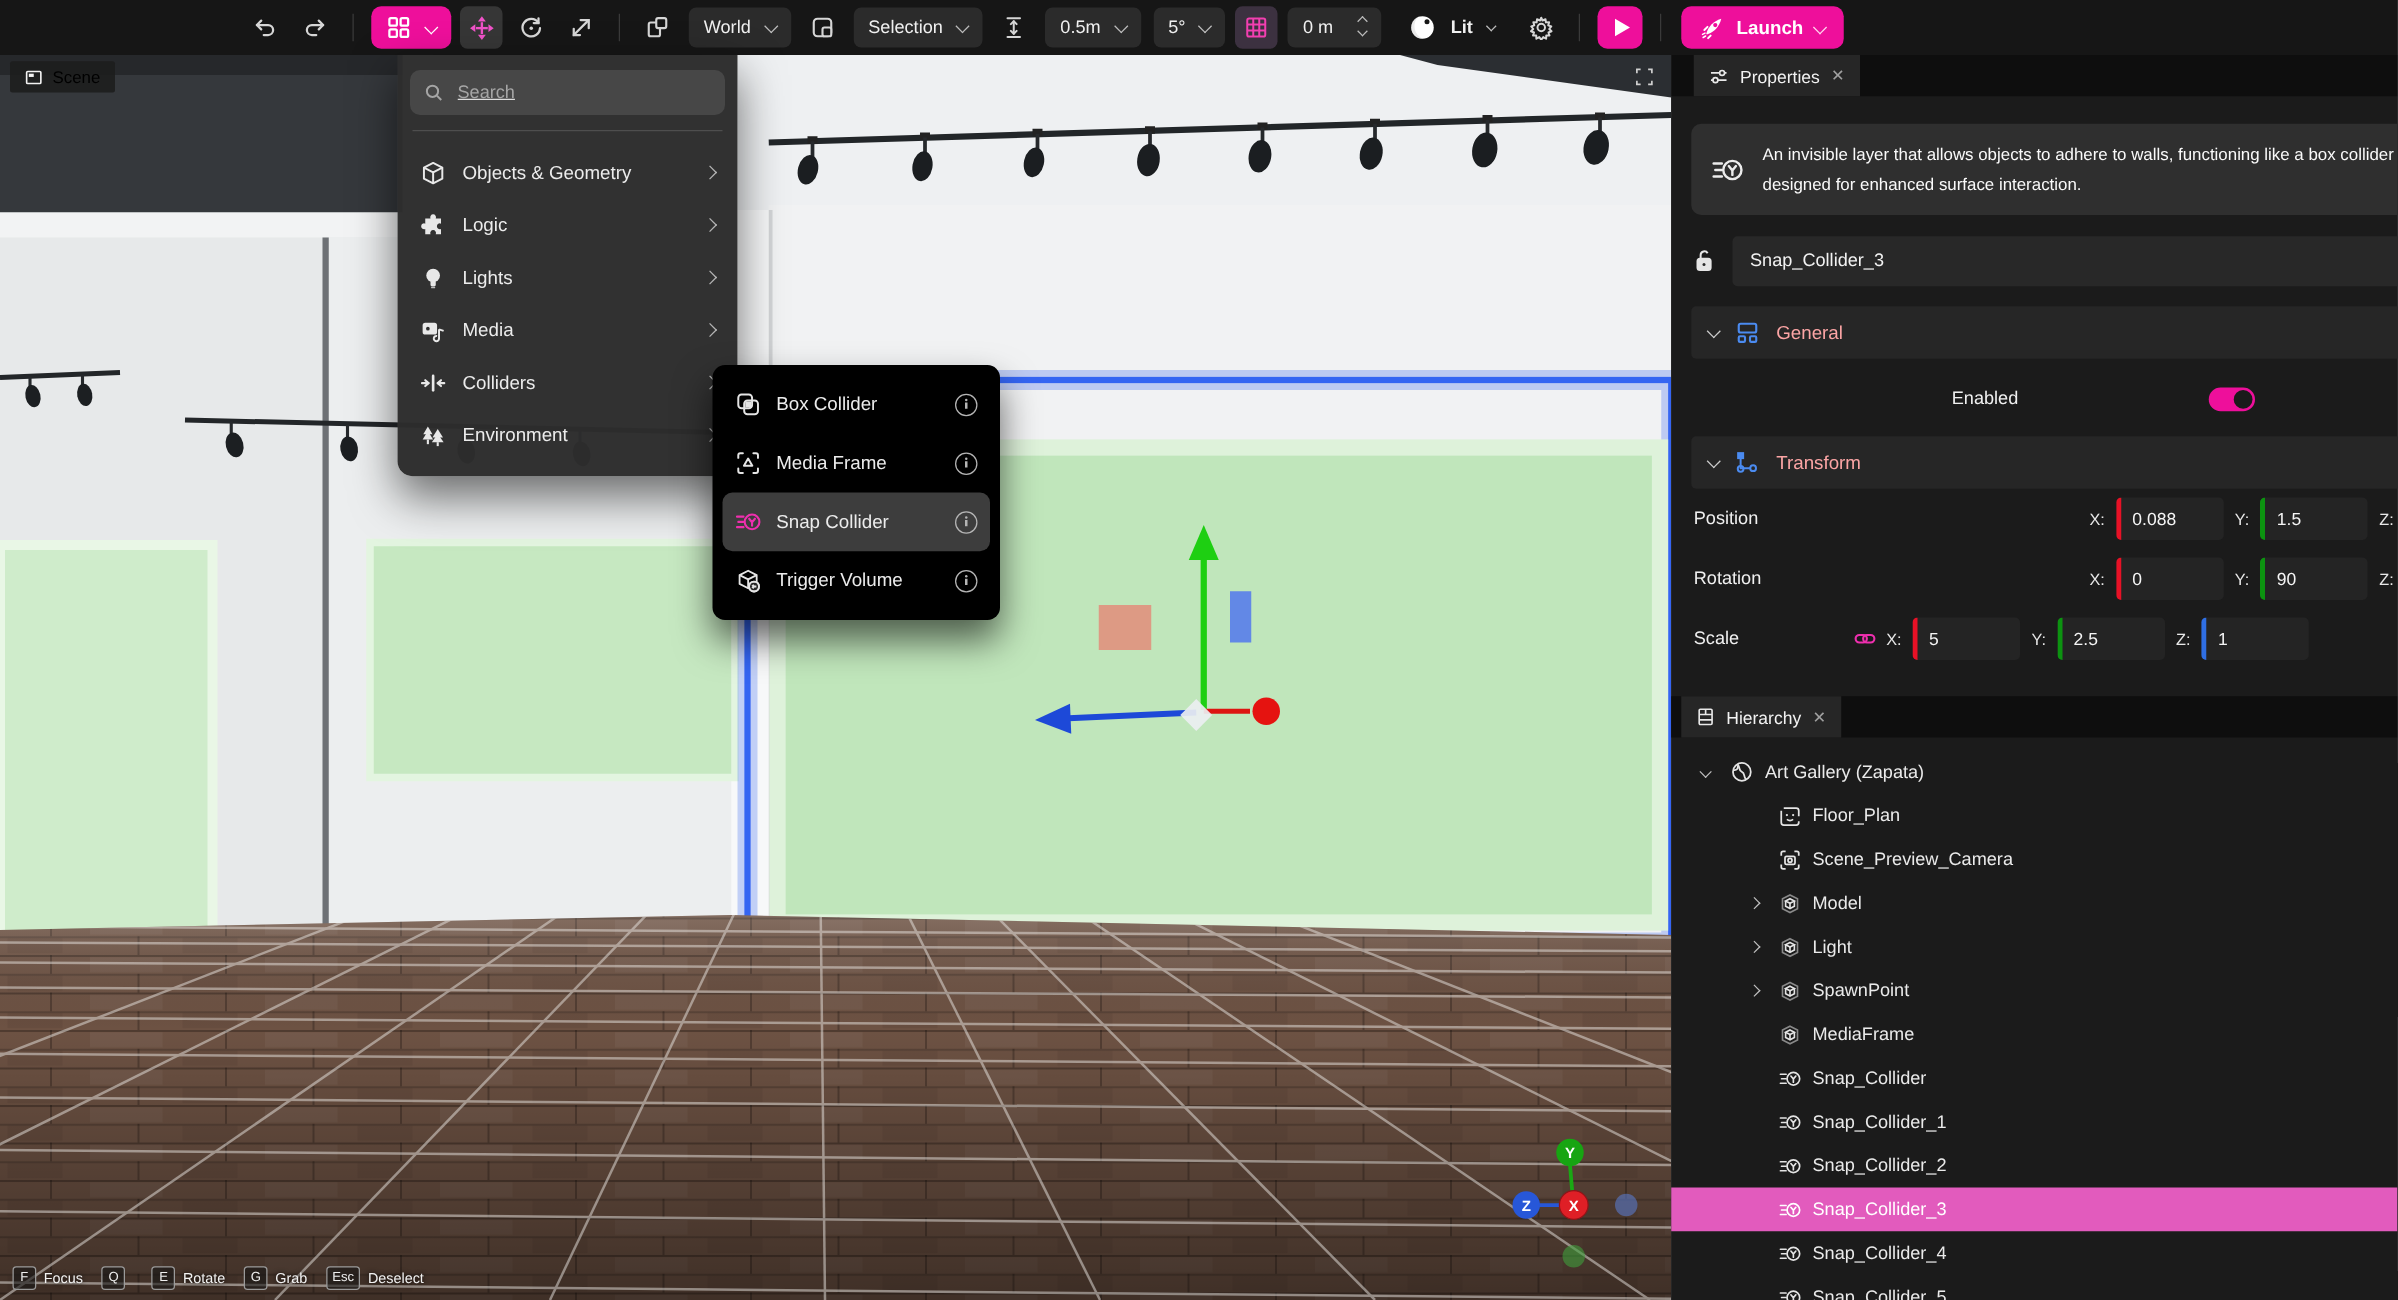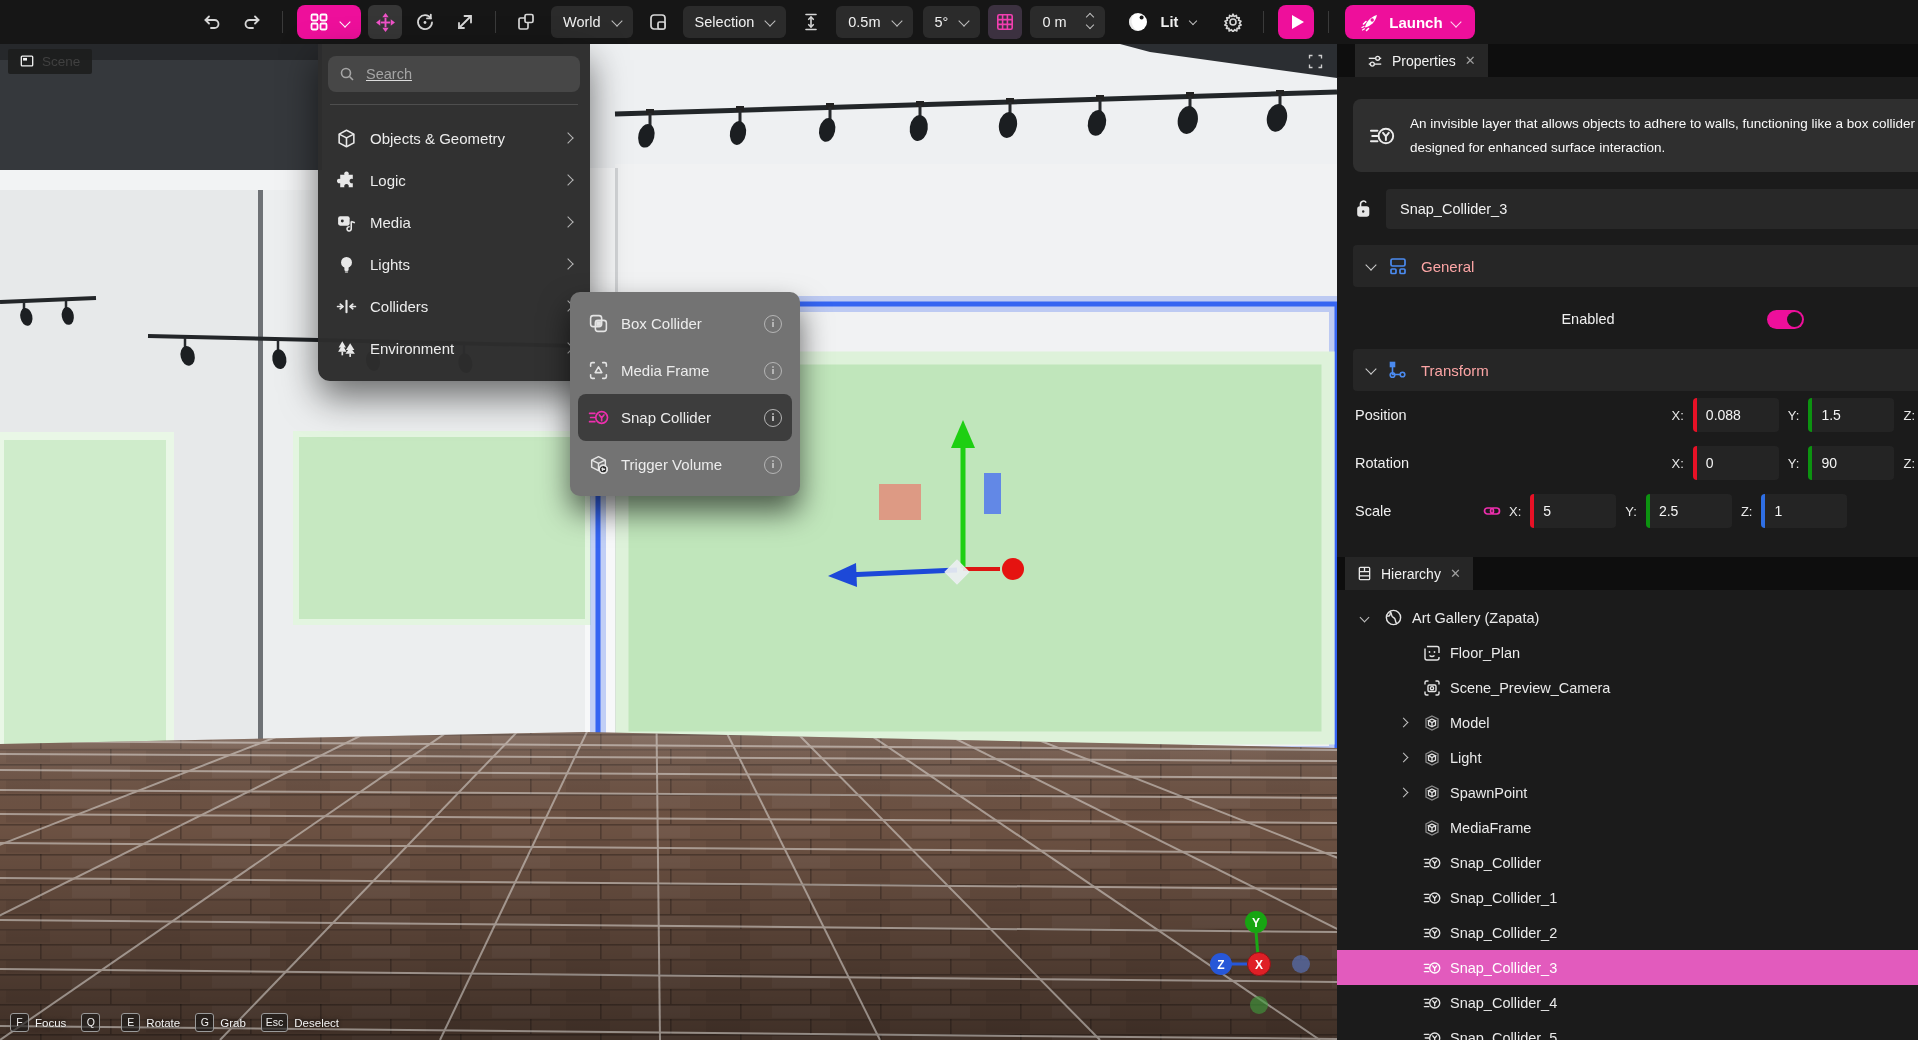--- a/index.html
+++ b/index.html
@@ -20,36 +20,36 @@
   .assetbtn{height:34px;margin:0 4px;padding:0 12px;border:none;border-radius:8px;background:#ee0f9b;display:flex;align-items:center;gap:12px;color:#fff;cursor:pointer;flex:none;}
   .ddown{height:32px;margin:0 5px;padding:0 12px;border-radius:6px;background:#2b2b2b;display:flex;align-items:center;gap:12px;color:#f0f0f0;font-size:14.5px;cursor:pointer;flex:none;}
   .ddown .chev{color:#bdbdbd;margin-top:-3px;}
   .stepbtns{display:flex;flex-direction:column;gap:5px;margin-left:8px;color:#9c9c9c;}
   .stepbtns .chev{width:5px;height:5px;border-width:1.5px;}
   .playbtn{width:36px;height:34px;margin:0 4px;border:none;border-radius:8px;background:#ee0f9b;display:flex;align-items:center;justify-content:center;cursor:pointer;flex:none;}
   .playtri{width:0;height:0;border-left:12px solid #fff;border-top:7px solid transparent;border-bottom:7px solid transparent;margin-left:3px;}
   .launchbtn{height:34px;margin:0 6px;padding:0 15px;border:none;border-radius:8px;background:#ee0f9b;display:flex;align-items:center;gap:9px;color:#fff;font-size:15px;font-weight:bold;cursor:pointer;flex:none;}
   
   .viewport{position:absolute;left:0;top:44px;width:1337px;height:996px;background:#eceef0;overflow:hidden;}
-  .scenetab{position:absolute;left:8px;top:5px;display:flex;align-items:flex-start;gap:8px;background:rgba(28,28,28,.88);padding:5px 12px;border-radius:2px;color:#404040;font-size:13.5px;z-index:5;}
+  .scenetab{position:absolute;left:8px;top:5px;display:flex;align-items:center;gap:8px;background:rgba(28,28,28,.88);padding:5px 12px;border-radius:2px;color:#000000;font-size:13.5px;z-index:5;}
   .vpexpand{position:absolute;right:14px;top:10px;z-index:5;color:#cfcfcf;}
   .shortcuts{position:absolute;left:10px;bottom:8px;display:flex;align-items:center;gap:15px;z-index:5;}
   .scut{display:flex;align-items:center;gap:6px;}
   .key{border:1px solid #9a9a9a;border-radius:3px;padding:0 4px;height:17px;line-height:16px;font-size:10.5px;color:#efefef;background:rgba(22,22,22,.6);min-width:9px;text-align:center;}
   .klabel{font-size:11.5px;color:#f2f2f2;text-shadow:0 0 4px rgba(0,0,0,.9);}
   
   .menu{position:absolute;left:318px;top:44px;width:252px;background:rgba(45,45,45,.98);border-radius:0 0 12px 12px;box-shadow:0 16px 36px rgba(0,0,0,.55);padding:12px 10px 12px;z-index:40;}
   .search{display:flex;align-items:center;gap:9px;height:36px;background:#474747;border-radius:8px;padding:0 11px;color:#b0b0b0;}
   .search input{flex:1;background:transparent;border:none;outline:none;color:#dcdcdc;font-size:14.5px;font-family:inherit;text-decoration:underline;}
   .search input::placeholder{color:#a5a5a5;}
   .mdivider{height:1px;background:#4e4e4e;margin:12px 2px;}
   .mitem{height:42px;display:flex;align-items:center;gap:13px;padding:0 8px;color:#ececec;font-size:15px;border-radius:8px;cursor:pointer;}
   .mitem .chev{margin-left:auto;color:#b5b5b5;}
   
-  .submenu{position:absolute;left:570px;top:292px;width:214px;background:#737373;border-radius:10px;box-shadow:0 16px 30px rgba(0,0,0,.6);padding:8px;z-index:41;}
+  .submenu{position:absolute;left:570px;top:292px;width:214px;background:#000000;border-radius:10px;box-shadow:0 16px 30px rgba(0,0,0,.6);padding:8px;z-index:41;}
   .smitem{height:47px;display:flex;align-items:center;gap:12px;padding:0 10px;color:#ececec;font-size:15px;border-radius:8px;cursor:pointer;}
   .smitem.sel{background:#3d3d3d;}
   .info{width:16px;height:16px;border:1.5px solid #b5b5b5;border-radius:50%;margin-left:auto;position:relative;flex:none;}
   .info::before{content:'';position:absolute;top:3px;left:50%;margin-left:-1px;width:2px;height:2px;background:#b5b5b5;border-radius:50%;}
   .info::after{content:'';position:absolute;top:6.5px;left:50%;margin-left:-1px;width:2px;height:5px;background:#b5b5b5;}
   
   .rightpanel{position:absolute;left:1337px;top:44px;width:691px;height:996px;background:#1b1b1b;z-index:20;}
   .tabbar{height:33px;background:#0e0e0e;display:flex;align-items:stretch;position:relative;}
   .tab{display:flex;align-items:center;gap:9px;padding:0 12px;background:#262626;color:#f2f2f2;font-size:14px;}
   .closex{color:#9f9f9f;font-size:13px;line-height:1;}
@@ -851,39 +851,39 @@
       <span class="ic">
         <svg width="21" height="21" viewBox="0 0 20 20" fill="#e8e8e8">
             <path d="M4 6 H8 a2.2 2.2 0 1 1 4 0 H16 V10 a2.2 2.2 0 1 0 0 4 V18 H12 a2.2 2.2 0 1 0 -4 0 H4 V14 a2.2 2.2 0 1 1 0 -4 Z" transform="translate(0,-1.5)"></path>
           </svg>
       </span>
       <span>Logic</span>
       <i class="chev r"></i>
     </div>
     <div class="mitem">
       <span class="ic">
+        <svg width="21" height="21" viewBox="0 0 20 20">
+            <circle cx="10" cy="8" r="5.2" fill="#e8e8e8"></circle>
+            <path d="M8 12.5 h4 v2.5 a1.2 1.2 0 0 1 -1.2 1.2 h-1.6 a1.2 1.2 0 0 1 -1.2 -1.2 Z" fill="#e8e8e8"></path>
+            <rect x="8.4" y="16.4" width="3.2" height="1.4" rx=".7" fill="#bdbdbd"></rect>
+          </svg>
+      </span>
+      <span>Lights</span>
+      <i class="chev r"></i>
+    </div>
+    <div class="mitem">
+      <span class="ic">
         <svg width="21" height="21" viewBox="0 0 20 20" fill="#e8e8e8">
             <rect x="2" y="4" width="11" height="9" rx="2"></rect>
             <circle cx="6" cy="8.5" r="1.4" fill="#2d2d2d"></circle>
             <path d="M14.5 9 V16 a2 2 0 1 1 -1.5 -1.9" fill="none" stroke="#e8e8e8" stroke-width="1.5"></path>
             <path d="M14.5 9 L18 10.2" stroke="#e8e8e8" stroke-width="1.5"></path>
           </svg>
       </span>
       <span>Media</span>
-      <i class="chev r"></i>
-    </div>
-    <div class="mitem">
-      <span class="ic">
-        <svg width="21" height="21" viewBox="0 0 20 20">
-            <circle cx="10" cy="8" r="5.2" fill="#e8e8e8"></circle>
-            <path d="M8 12.5 h4 v2.5 a1.2 1.2 0 0 1 -1.2 1.2 h-1.6 a1.2 1.2 0 0 1 -1.2 -1.2 Z" fill="#e8e8e8"></path>
-            <rect x="8.4" y="16.4" width="3.2" height="1.4" rx=".7" fill="#bdbdbd"></rect>
-          </svg>
-      </span>
-      <span>Lights</span>
       <i class="chev r"></i>
     </div>
     <div class="mitem">
       <span class="ic">
         <svg width="21" height="21" viewBox="0 0 20 20" fill="none" stroke="#e8e8e8" stroke-width="1.6" stroke-linecap="round">
             <line x1="10" y1="4.5" x2="10" y2="15.5" stroke-width="2"></line>
             <line x1="1.5" y1="10" x2="6.5" y2="10"></line>
             <path d="M6.5 10 L4 7.8 M6.5 10 L4 12.2"></path>
             <line x1="18.5" y1="10" x2="13.5" y2="10"></line>
             <path d="M13.5 10 L16 7.8 M13.5 10 L16 12.2"></path>

